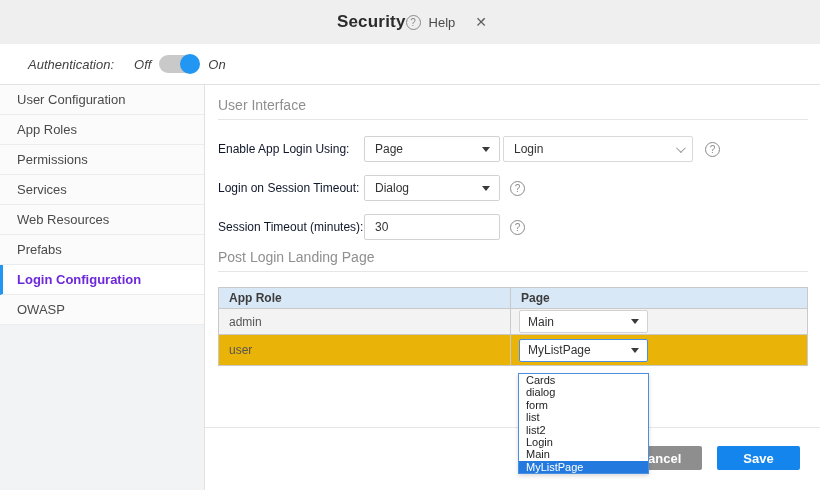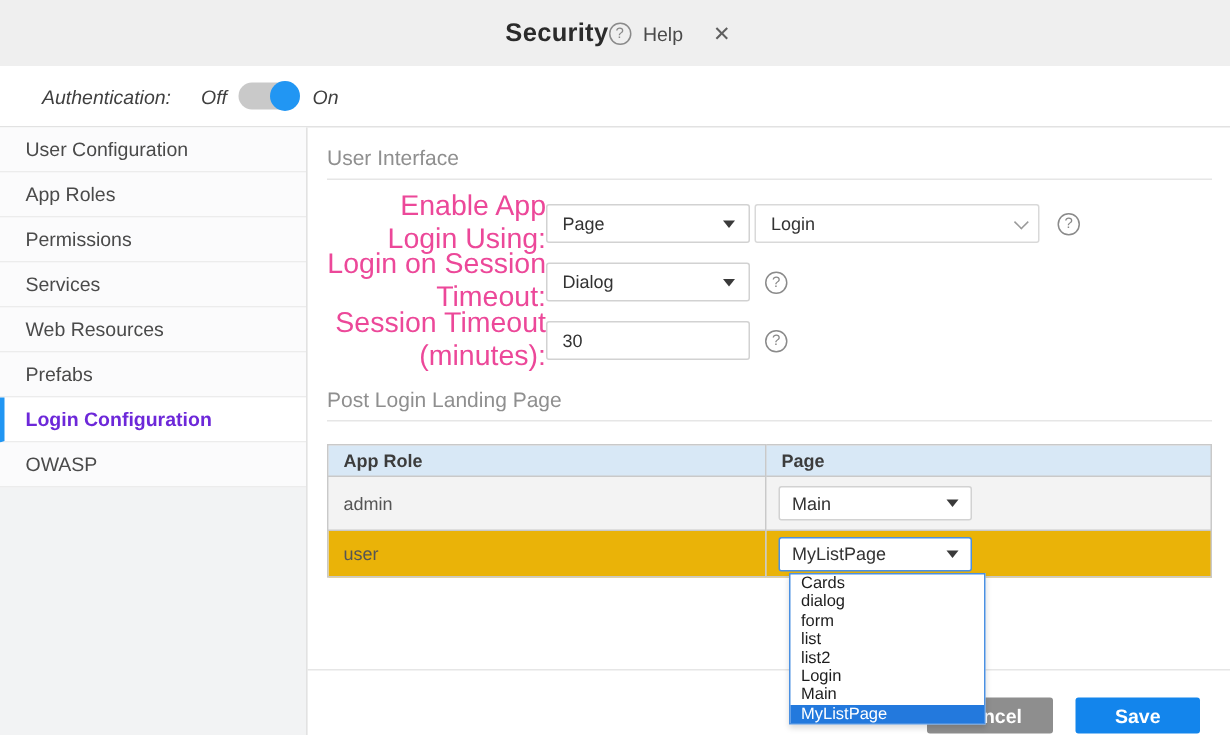--- a/index.html
+++ b/index.html
@@ -35,24 +35,24 @@
   .sidebar { width:205px; background:#f2f3f4; border-right:1px solid #e2e2e2; }
   .nav-item { height:30px; line-height:29px; background:#fbfbfc; border-bottom:1px solid #ececec;
               font-size:13px; color:#4a4a4a; padding-left:17px; cursor:default; }
   .nav-item.selected { background:#fff; color:#6d28d9; font-weight:bold;
                        border-left:3px solid #2196f3; padding-left:14px; }
   .content { flex:1; padding:0 12px 0 13px; position:relative; }
 
   
   .section-title { margin-top:12px; font-size:14px; color:#8f8f8f; padding-bottom:6px;
                    border-bottom:1px solid #e6e6e6; }
-  .section-title.second { margin-top:18px; }
+  .section-title.second { margin-top:9px; }
   .form-row { display:flex; align-items:center; height:26px; margin-top:16px; }
   .form-row + .form-row { margin-top:13px; }
-  .f-label { width:146px; font-size:19px; color:#ec4899; flex:0 0 auto;text-align:right; }
+  .f-label { width:146px; font-size:12px; color:#0f172a; flex:0 0 auto; }
   .sel { height:26px; border:1px solid #d2d2d2; border-radius:2px; background:#fff;
          display:flex; align-items:center; justify-content:space-between;
          padding:0 9px 0 10px; font-size:12px; color:#333; cursor:default; }
   .sel-native { width:136px; }
   .sel-page   { width:190px; margin-left:3px; border-color:#d9d9d9; }
   .caret-down { width:0; height:0; border-left:4px solid transparent;
                 border-right:4px solid transparent; border-top:5px solid #3a3a3a; }
   .chevron-down { width:7px; height:7px; border-right:1px solid #9a9a9a;
                   border-bottom:1px solid #9a9a9a; transform:rotate(45deg) translateY(-2px); }
   .text-input { width:136px; height:26px; border:1px solid #d2d2d2; border-radius:2px;
@@ -62,29 +62,29 @@
   .help-after.near { margin-left:10px; }
 
   
   .table-wrap { position:relative; margin-top:15px; }
   table.roles { width:590px; border-collapse:collapse; table-layout:fixed; }
   table.roles, table.roles td, table.roles th { border:1px solid #c9c9c9; }
   th.col-role { width:292px; }
   table.roles th { background:#d8e8f6; height:21px; font-size:12px; color:#3c3c3c;
                    text-align:left; font-weight:bold; padding-left:10px; }
   th.col-page, td.cell-page { padding-left:8px; }
-  td.cell-role { font-size:12px; color:#555; padding-left:10px; height:36px; }
+  td.cell-role { font-size:12px; color:#555; padding-left:10px; height:26px; }
   tr.row-admin { background:#f3f3f3; }
   tr.row-user  { background:#eab308; }
   tr.row-user td.cell-role { height:31px; }
   .cell-sel { width:129px; height:23px; font-size:12px; padding:0 8px; }
   .cell-sel.focused { border:1px solid #4a90e2; }
 
   
-  .open-list { position:absolute; left:308px; top:86px; width:131px; background:#fff;
+  .open-list { position:absolute; left:300px; top:86px; width:131px; background:#fff;
                border:1px solid #4a90e2; z-index:10; box-shadow:0 2px 4px rgba(0,0,0,.15); }
   .opt { font-size:11px; color:#1d1d1d; line-height:12.4px; height:12.4px;
          padding-left:7px; white-space:nowrap; cursor:default; }
   .opt.highlighted { background:#2379dd; color:#fff; }
 
   
   .footer-sep { border-top:1px solid #e6e6e6; margin:61px -12px 0 -13px; }
   .footer { display:flex; justify-content:flex-end; gap:15px; margin-top:18px; padding-right:8px; }
   .btn { height:24px; border:none; border-radius:2px; color:#fff; font-size:13px;
          font-weight:bold; font-family:"Liberation Sans", sans-serif; cursor:default; }

